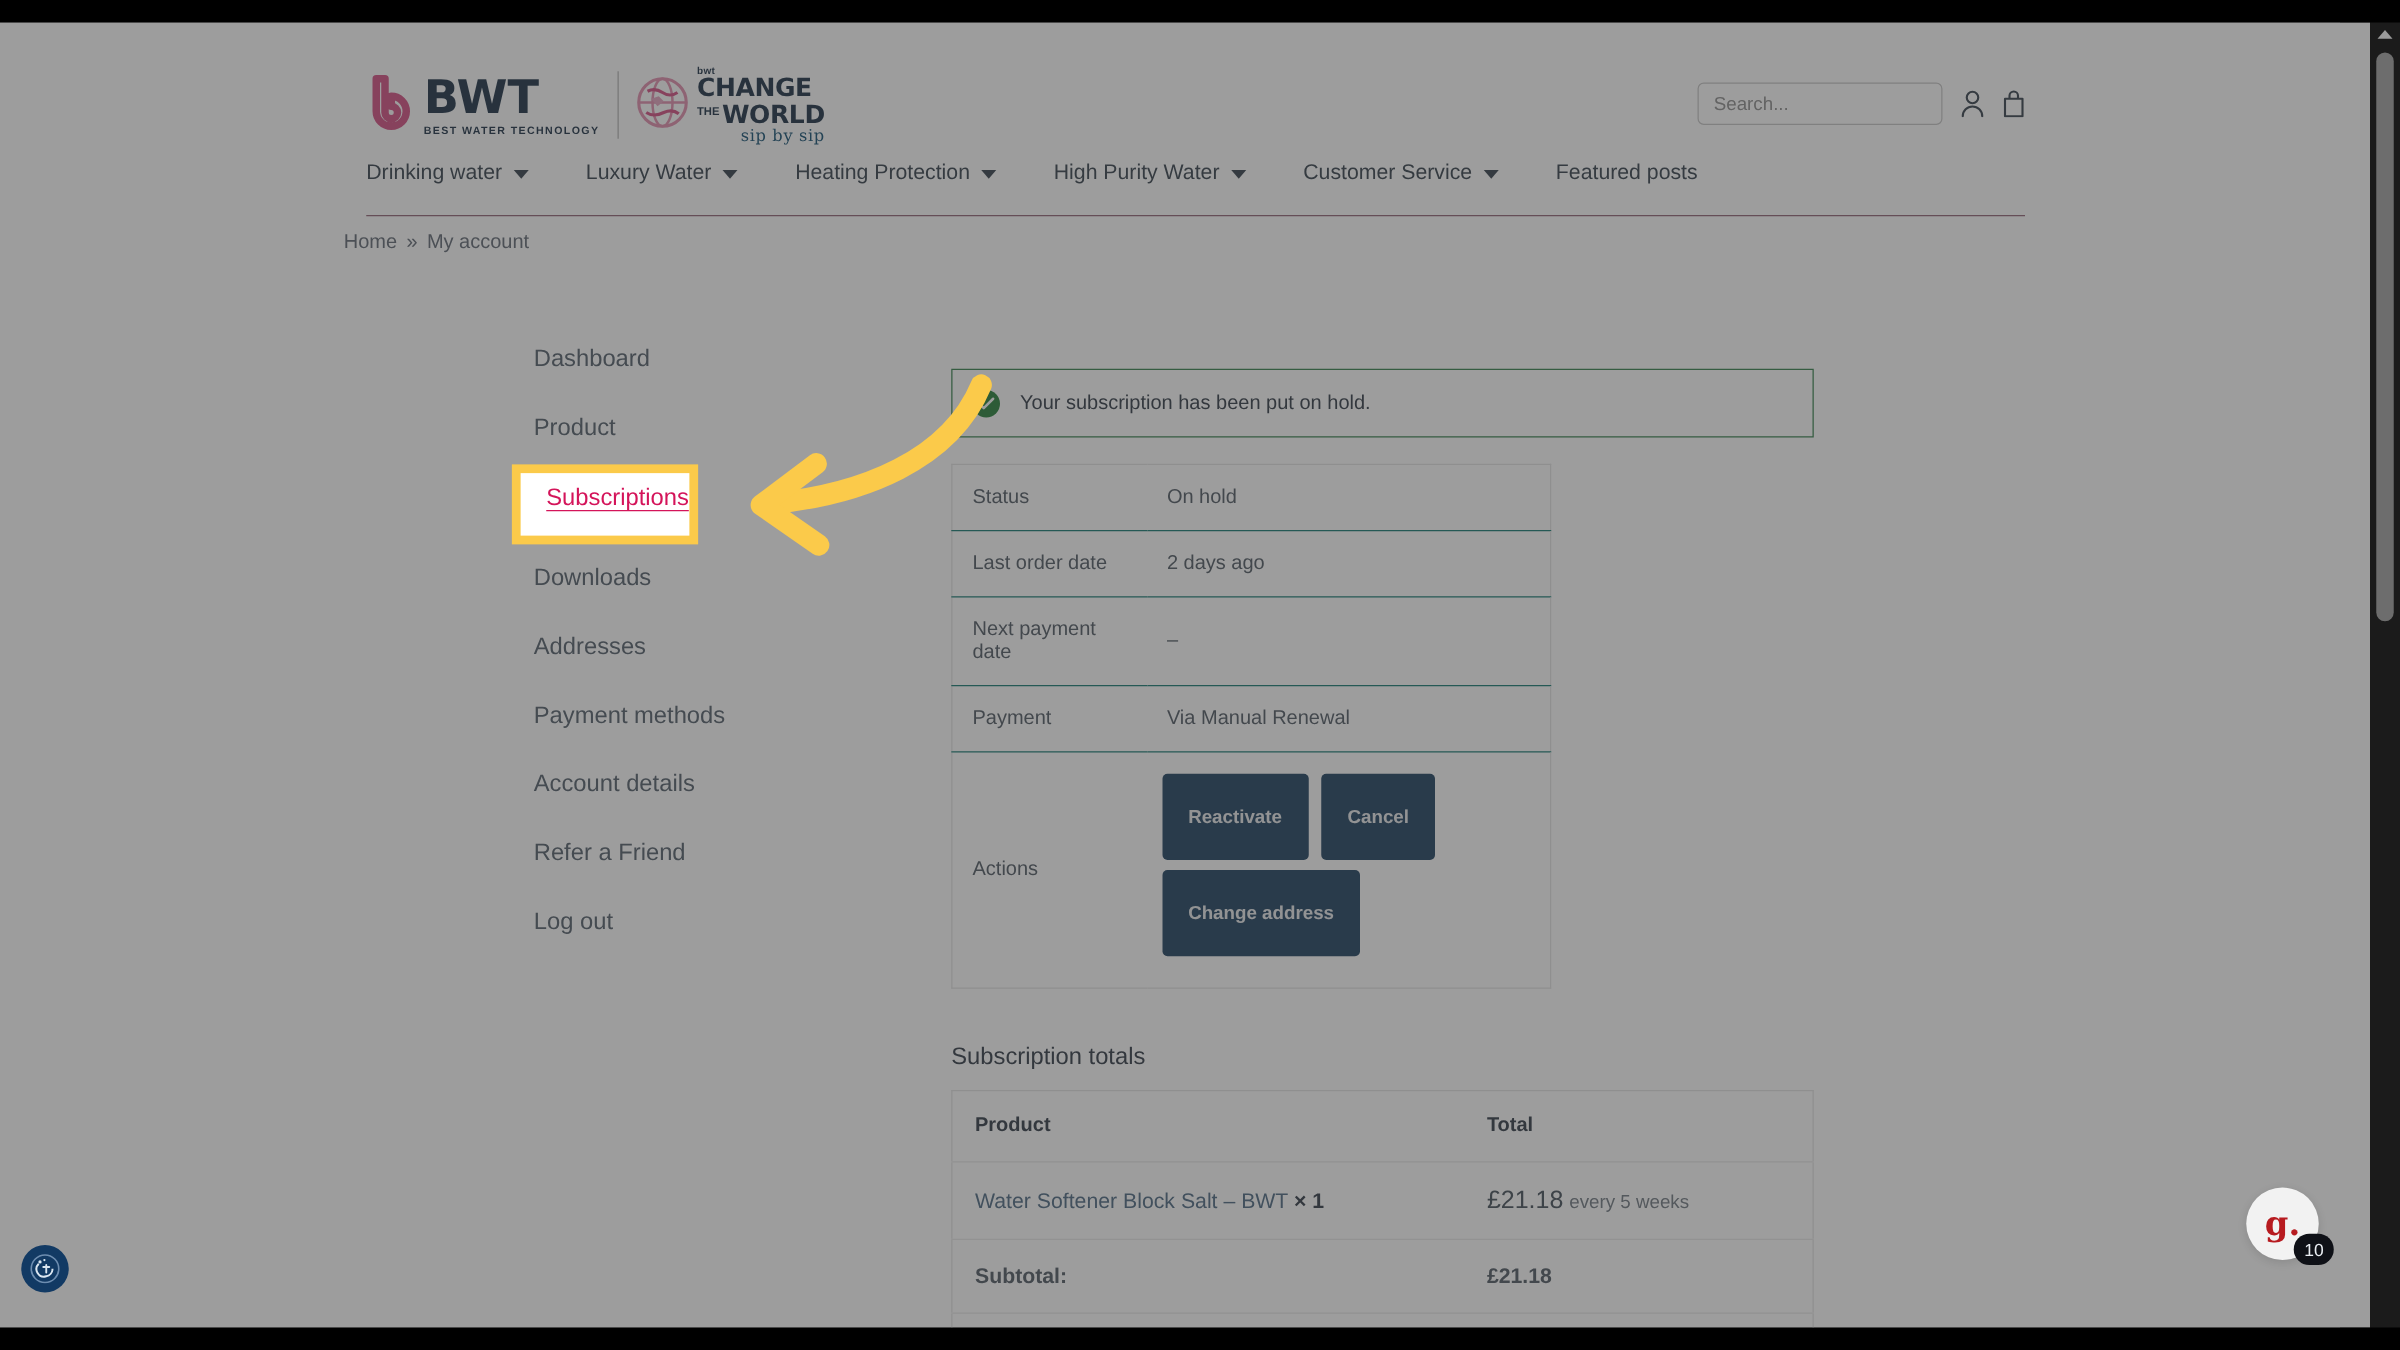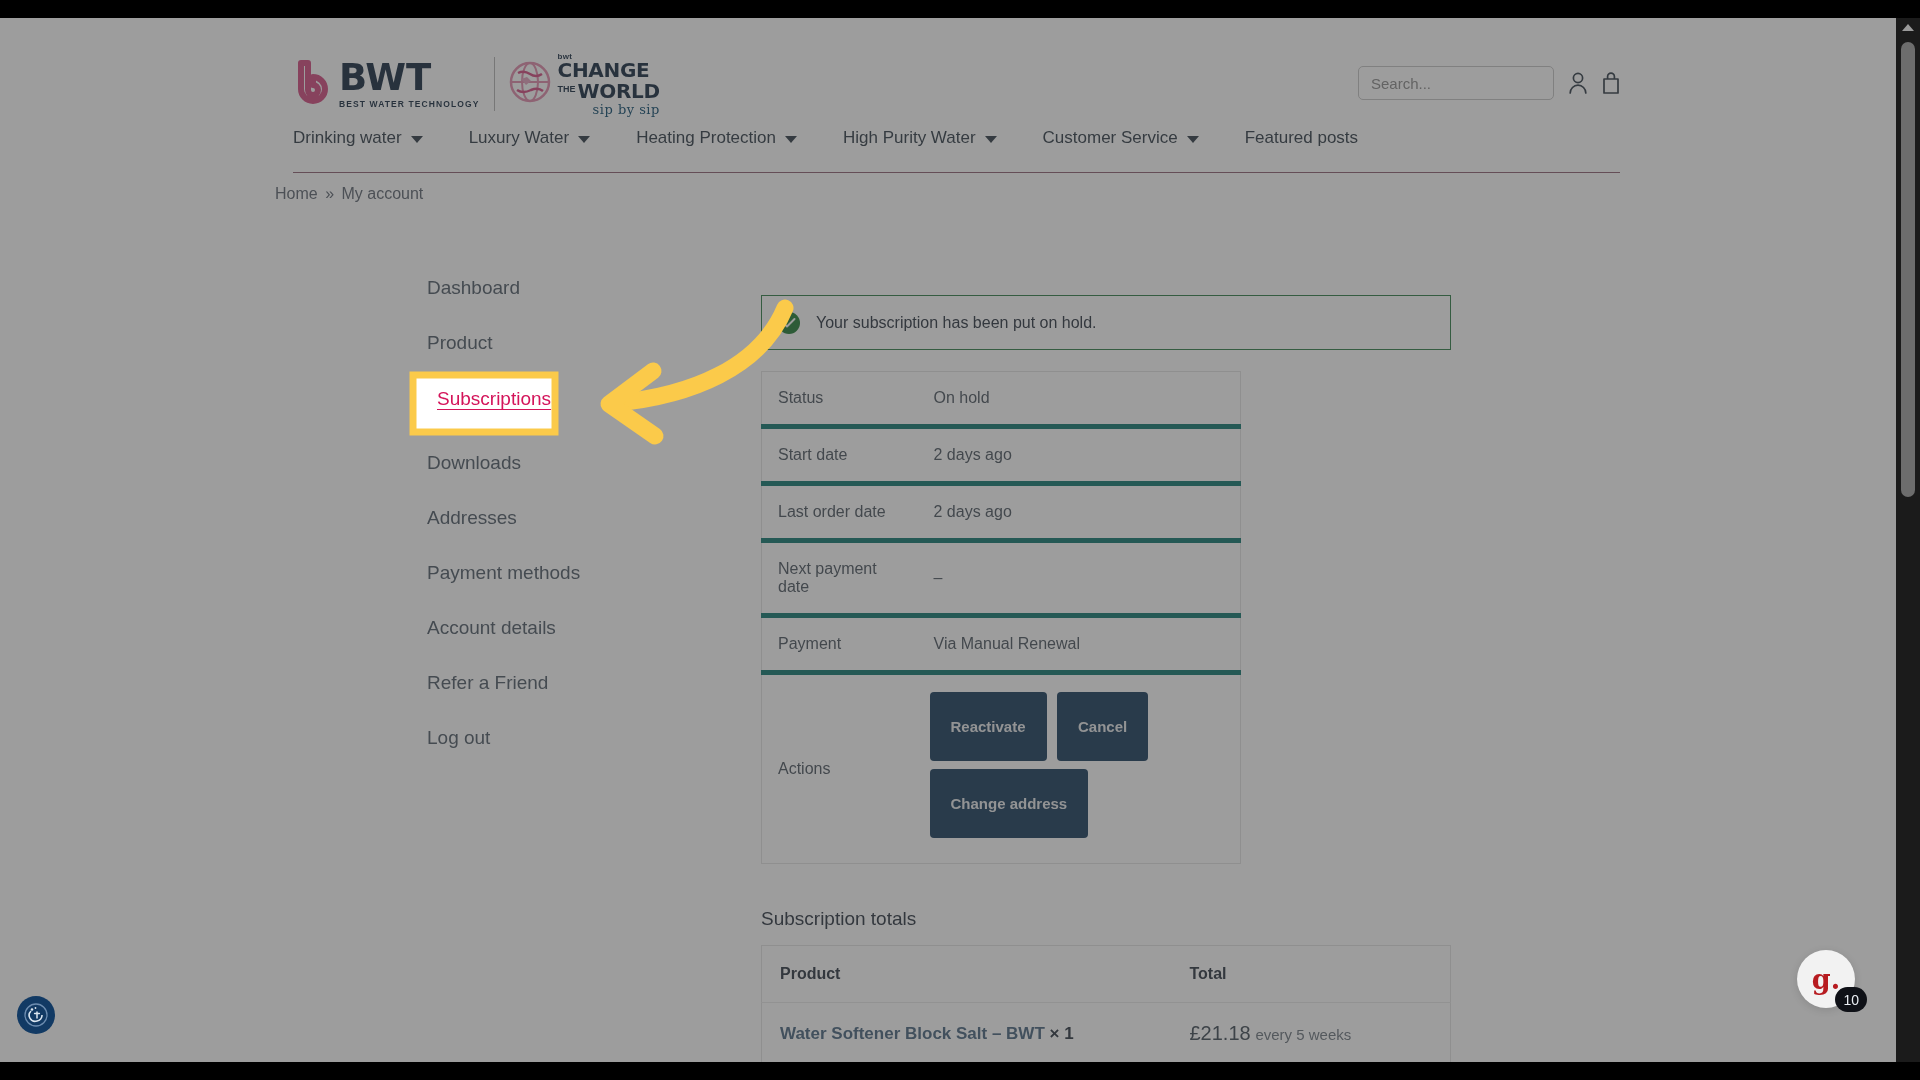--- a/index.html
+++ b/index.html
@@ -311,21 +311,21 @@
     color: #2b3440;
   }
 
   
   #details-table {
     width: 480px;
     border-collapse: collapse;
     border: 1px solid #e2e2e2;
     margin-bottom: 44px;
   }
-  #details-table tr { border-bottom: 5px solid #0f766e; }
+  #details-table tr { border-bottom: 1px solid #0f766e; }
   #details-table tr:last-child { border-bottom: none; }
   #details-table td {
     padding: 17px 16px;
     font-family: "Liberation Sans", sans-serif;
     font-size: 16px;
     color: #4b555f;
     vertical-align: middle;
   }
   #details-table td.dt-label { width: 156px; }
   .btn-navy {
@@ -366,21 +366,21 @@
     color: #2b3440;
   }
   #totals-table td {
     padding: 19px 18px;
     font-family: "Liberation Sans", sans-serif;
     font-size: 17px;
     color: #4b555f;
     vertical-align: middle;
   }
   #totals-table th.col-product, #totals-table td.col-product { width: 410px; }
-  .product-link { color: #48657f; text-decoration: none; cursor: pointer; font-weight: bold; }
+  .product-link { color: #48657f; text-decoration: none; cursor: pointer; }
   .qty-x { color: #2b3440; font-weight: 700; }
   .price-main { font-size: 20px; color: #3f4a55; }
   .price-period { font-size: 15px; color: #6d767f; }
   .lbl-bold { font-weight: 700; color: #2b3440; font-size: 16px; }
   .val-bold { font-weight: 700; color: #2b3440; font-size: 20px; }
 
   
   #annotation-layer {
     position: absolute;
     left: 0; top: 0;
@@ -576,24 +576,20 @@
         <span id="banner-text">Your subscription has been put on hold.</span>
       </div>
 
       <table id="details-table">
         <tbody>
           <tr>
             <td class="dt-label">Status</td>
             <td>On hold</td>
           </tr>
           <tr>
-            <td class="dt-label">Start date</td>
-            <td>2 days ago</td>
-          </tr>
-          <tr>
             <td class="dt-label">Last order date</td>
             <td>2 days ago</td>
           </tr>
           <tr>
             <td class="dt-label">Next payment date</td>
             <td>–</td>
           </tr>
           <tr>
             <td class="dt-label">Payment</td>
             <td>Via Manual Renewal</td>

